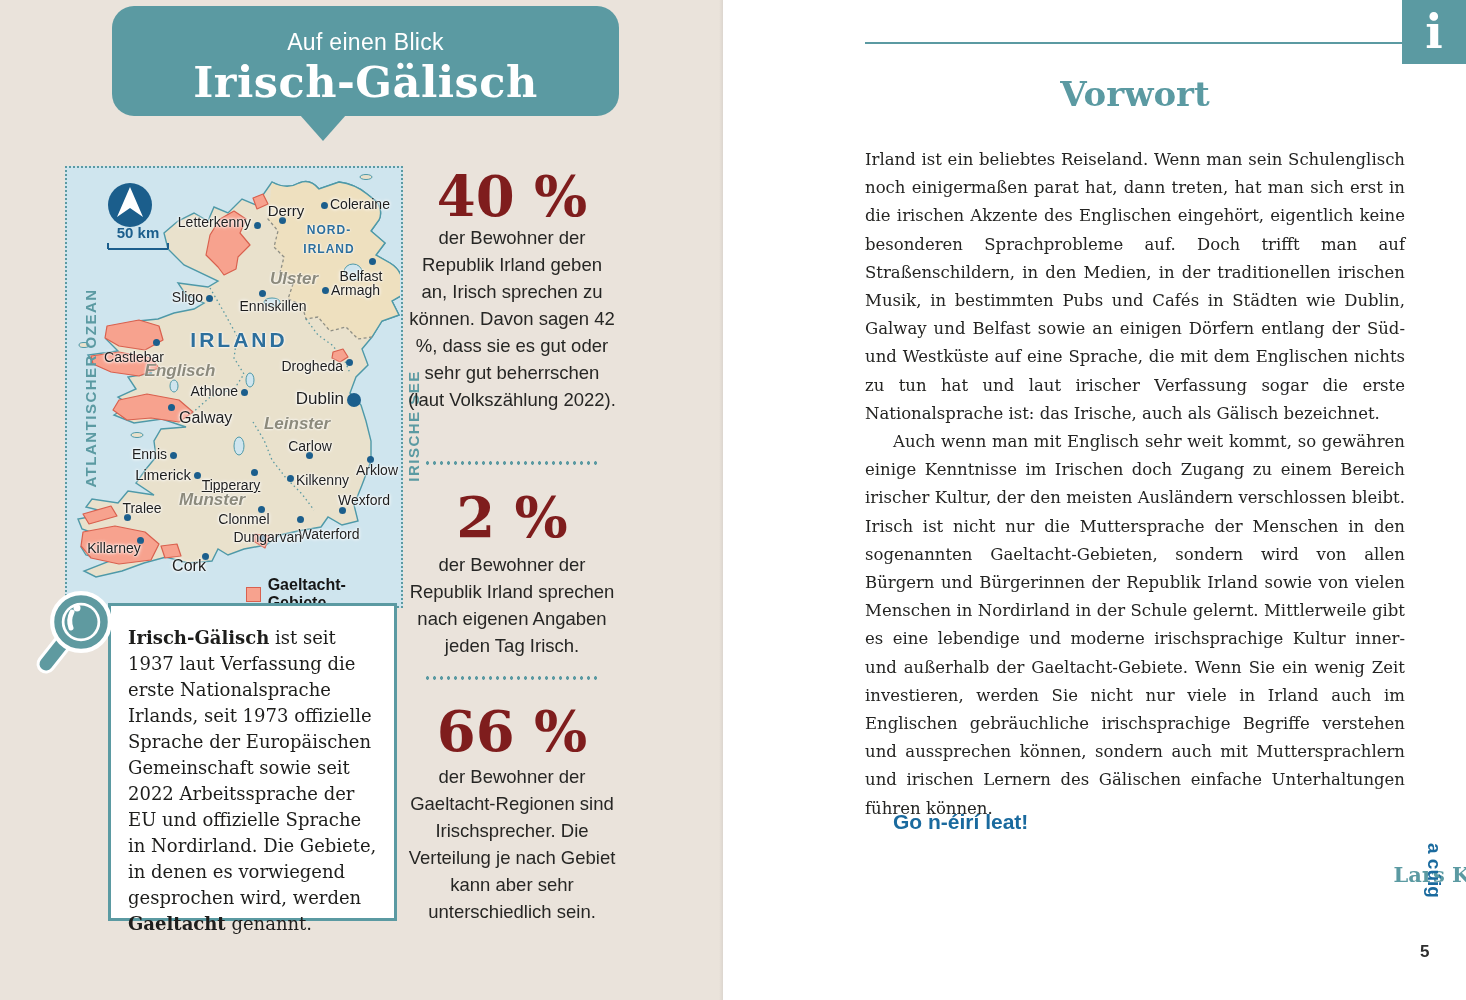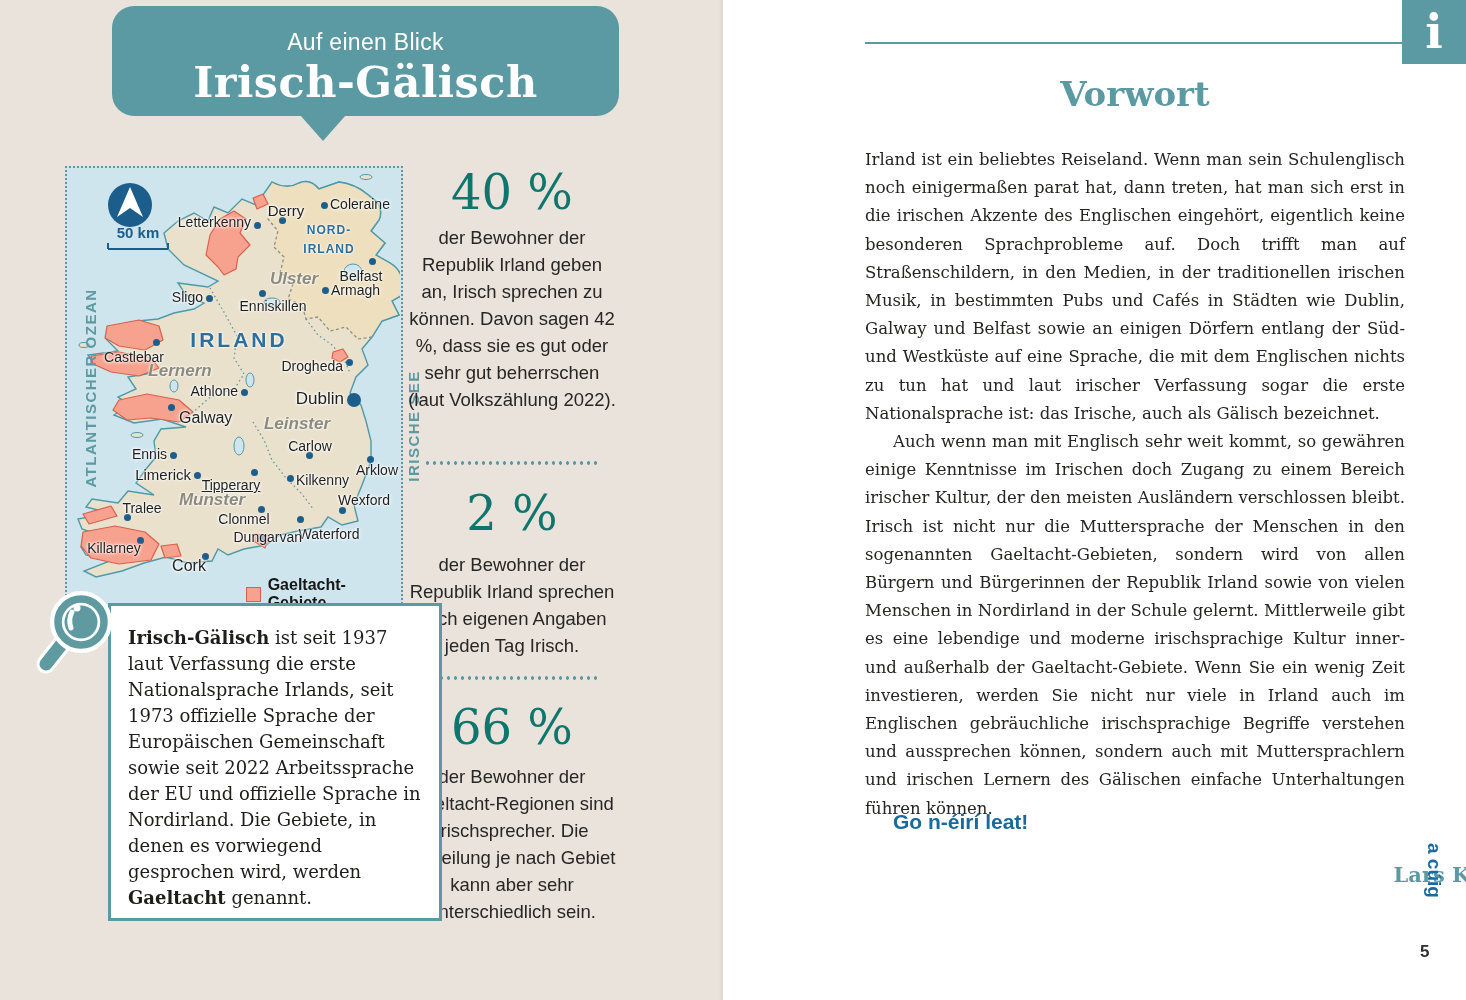--- a/index.html
+++ b/index.html
@@ -36,28 +36,28 @@
   .sea-right{left:338px;top:258px;transform:rotate(-90deg);transform-origin:left top;width:0;}
   .sea-right span{display:inline-block;transform:translateX(-50%);}
   .scale-label{position:absolute;left:40px;top:56px;width:62px;text-align:center;
     font-weight:bold;font-size:15px;color:#1b5e8c;}
   .legend{position:absolute;left:179px;top:408px;display:flex;align-items:center;}
   .legend-swatch{width:15px;height:15px;background:#f7a28e;border:1.5px solid #d9604e;box-sizing:border-box;}
   .legend-label{margin-left:7px;font-size:16px;font-weight:bold;color:#161616;
     text-shadow:0 0 2px #cfe5ee,0 0 3px #cfe5ee;}
   
   .stats{position:absolute;left:408px;top:0;width:208px;text-align:center;}
-  .stat-number{position:absolute;left:0;width:208px;font-family:"DejaVu Serif",serif;font-weight:normal;
-    font-size:48px;color:#0f766e;line-height:1;}
+  .stat-number{position:absolute;left:0;width:208px;font-family:"DejaVu Serif",serif;font-weight:bold;
+    font-size:56px;color:#7f1d1d;line-height:1;}
   .stat-text{position:absolute;left:0;width:208px;font-size:18.5px;line-height:27px;color:#262624;}
   .dotted-sep{position:absolute;left:16px;width:176px;height:4px;
     background-image:radial-gradient(circle,#5b9aa2 1.6px,rgba(0,0,0,0) 1.9px);
     background-size:7px 4px;background-repeat:repeat-x;}
   
-  .info-box{position:absolute;left:108px;top:603px;width:334px;height:318px;background:#fff;
+  .info-box{position:absolute;left:108px;top:603px;width:289px;height:318px;background:#fff;
     border:3px solid #5b9aa2;box-sizing:border-box;}
   .info-text{margin:19px 14px 0 17px;font-family:"DejaVu Serif",serif;font-size:18px;
     line-height:26px;color:#1d1d1b;}
   .magnifier{position:absolute;left:25px;top:578px;}
   
   .page-right{position:absolute;left:723px;top:0;width:855px;height:1000px;background:#ffffff;}
   .rp-header-label{position:absolute;top:20px;right:68px;font-size:16px;color:#1c1c1c;}
   .rp-rule{position:absolute;left:142px;top:42px;width:537px;height:2px;background:#5b9aa2;}
   .rp-tab{position:absolute;left:679px;top:0;width:64px;height:64px;background:#5b9aa2;
     display:flex;align-items:center;justify-content:center;}
@@ -143,21 +143,21 @@
         <div class="sea-label sea-right"><span>IRISCHE SEE</span></div>
         <div class="scale-label">50 km</div>
         <div class="legend">
           <div class="legend-swatch"></div>
           <div class="legend-label">Gaeltacht-Gebiete</div>
         </div>
       <div class="country-label ni" style="left: 262px; top: 72px;">NORD-
 IRLAND</div>
           <div class="country-label ie" style="left: 172px; top: 172px;">IRLAND</div>
           <div class="region-label" style="left: 227px; top: 111px;">Ulster</div>
-          <div class="region-label" style="left: 113px; top: 203px;">Lernern</div>
+          <div class="region-label" style="left: 113px; top: 203px;">Englisch</div>
           <div class="region-label" style="left: 230px; top: 256px;">Leinster</div>
           <div class="region-label" style="left: 145px; top: 332px;">Munster</div>
           <div class="city-dot" style="left: 186.5px; top: 53.5px;"></div>
           <div class="city-label" style="left: 184px; top: 54px; transform: translate(-100%, -50%);">Letterkenny</div>
           <div class="city-dot" style="left: 211.5px; top: 48.5px;"></div>
           <div class="city-label" style="font-size: 15px; left: 219px; top: 42px; transform: translate(-50%, -50%);">Derry</div>
           <div class="city-dot" style="left: 253.5px; top: 33.5px;"></div>
           <div class="city-label" style="left: 263px; top: 36px; transform: translate(0px, -50%);">Coleraine</div>
           <div class="city-dot" style="left: 301.5px; top: 89.5px;"></div>
           <div class="city-label" style="font-size: 14px; left: 294px; top: 108px; transform: translate(-50%, -50%);">Belfast</div>

